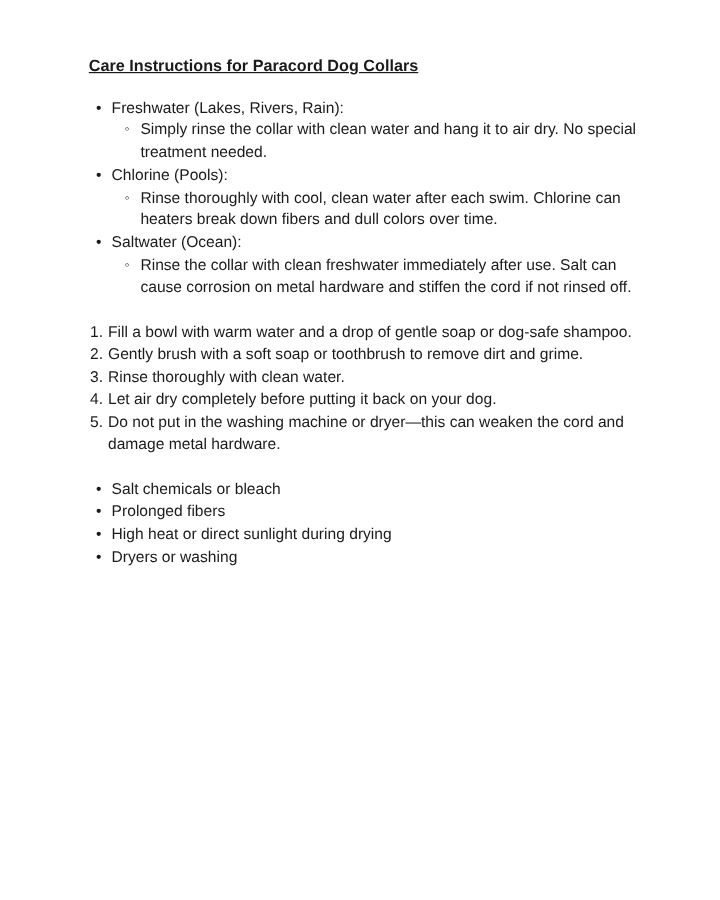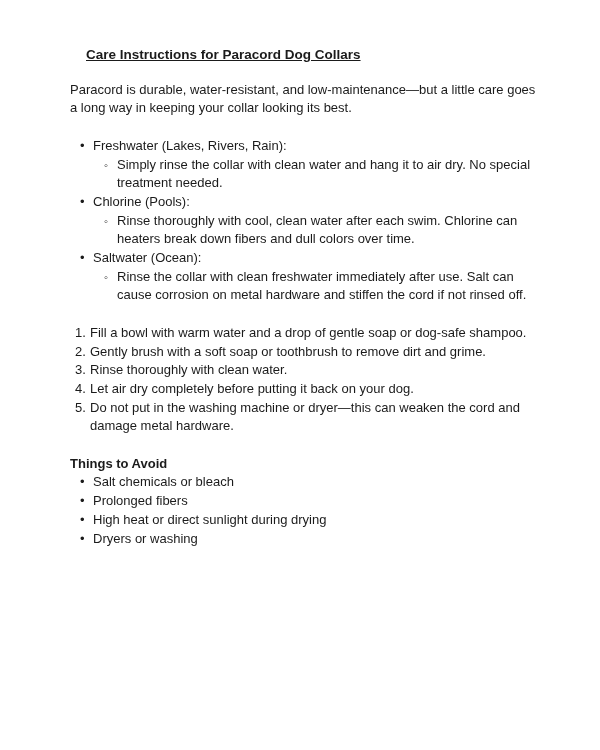--- a/index.html
+++ b/index.html
@@ -21,21 +21,21 @@
     width: 474px;
     font-size: 13px;
     line-height: 18.7px;
     color: #1b1b1b;
     letter-spacing: 0;
   }
   .title {
     font-weight: bold;
     font-size: 13.5px;
     text-decoration: underline;
-    margin: 0 0 16px 16px;
+    margin: 0 0 16px 4px;
   }
   .para {
     margin: 0 0 18.7px 0;
   }
   .para.tight {
     margin-bottom: 0;
   }
   strong { font-weight: bold; }
   ul.blist, ol.nlist {
     list-style: none;
@@ -76,21 +76,20 @@
     flex: 1 1 auto;
   }
 </style>
 </head>
 <body>
 
 <div class="doc">
 
   <div class="title">Care Instructions for Paracord Dog Collars</div>
 
-  <p class="para">Paracord is durable, water-resistant, and low-maintenance—but a little care goes a long way in keeping your collar looking its best.</p>
 
 
   <ul class="blist">
     <li>
       <div class="row l1">
         <span class="mk">•</span>
         <span class="txt">Freshwater (Lakes, Rivers, Rain):</span>
       </div>
       <div class="row l2">
         <span class="mk">◦</span>
@@ -146,21 +145,20 @@
       </div>
     </li>
     <li>
       <div class="row num">
         <span class="mk">5.</span>
         <span class="txt">Do not put in the washing machine or dryer—this can weaken the cord and damage metal hardware.</span>
       </div>
     </li>
   </ol>
 
-  <p class="para tight"><strong>Things to Avoid</strong></p>
 
   <ul class="blist">
     <li>
       <div class="row l1">
         <span class="mk">•</span>
         <span class="txt">Salt chemicals or bleach</span>
       </div>
     </li>
     <li>
       <div class="row l1">

